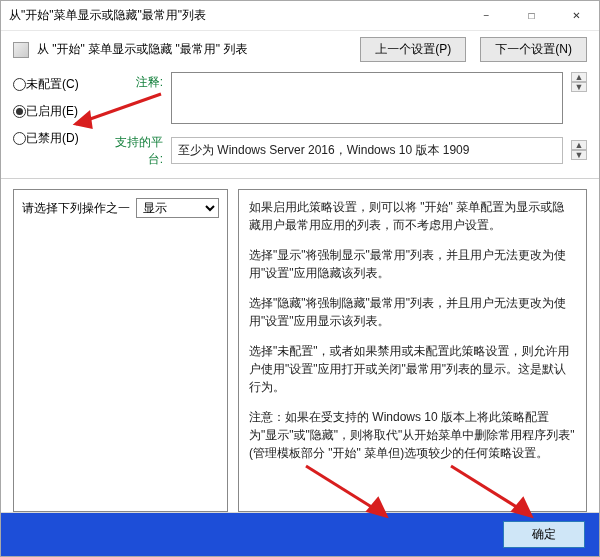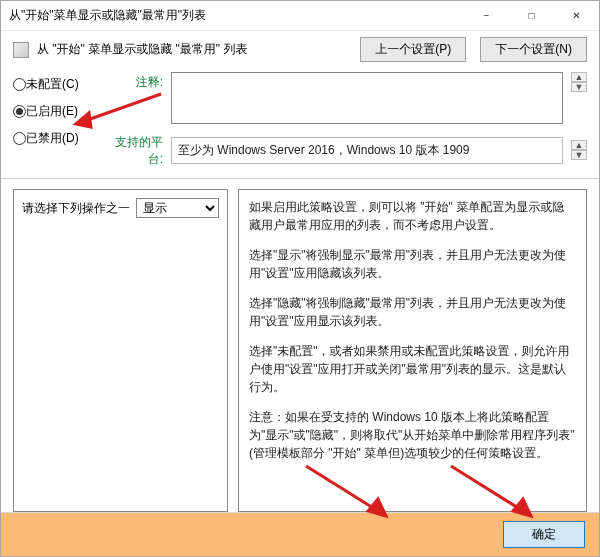--- a/index.html
+++ b/index.html
@@ -177,21 +177,21 @@
 
   
   .footer {
     height:44px;
     border-top:1px solid #d8d8d8;
     display:flex;
     justify-content:flex-end;
     align-items:center;
     gap:8px;
     padding:0 14px;
-    background:#fdba74;
+    background:#1d4ed8;
   }
   .btn {
     min-width:82px;
     padding:4px 10px;
     text-align:center;
     border:1px solid #a0a0a0;
     background:#e9e9e9;
     font-size:12px;
   }
   .btn.primary {

